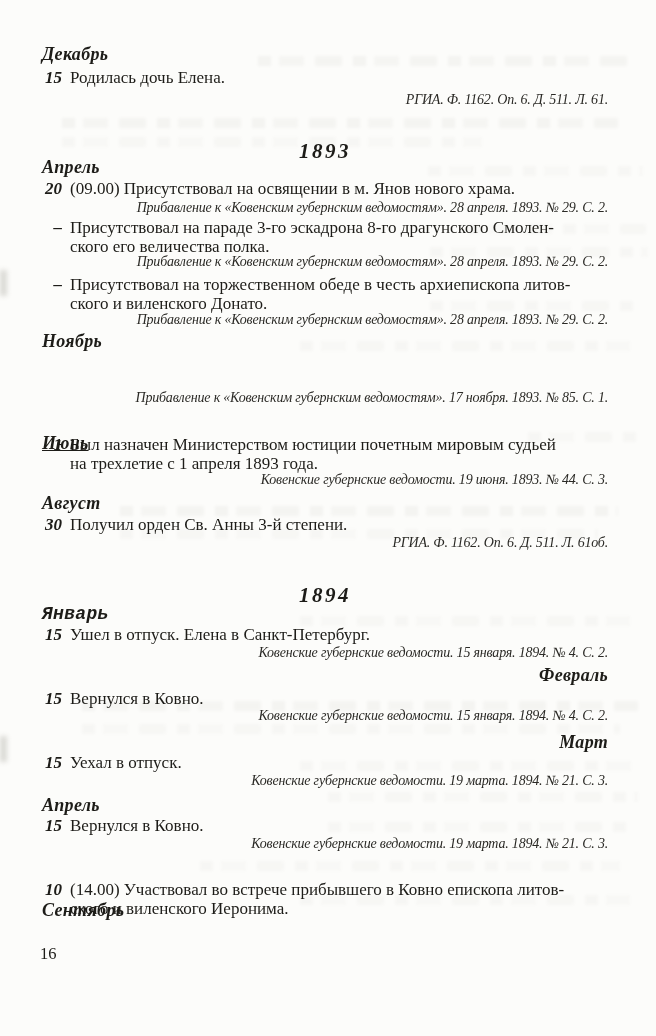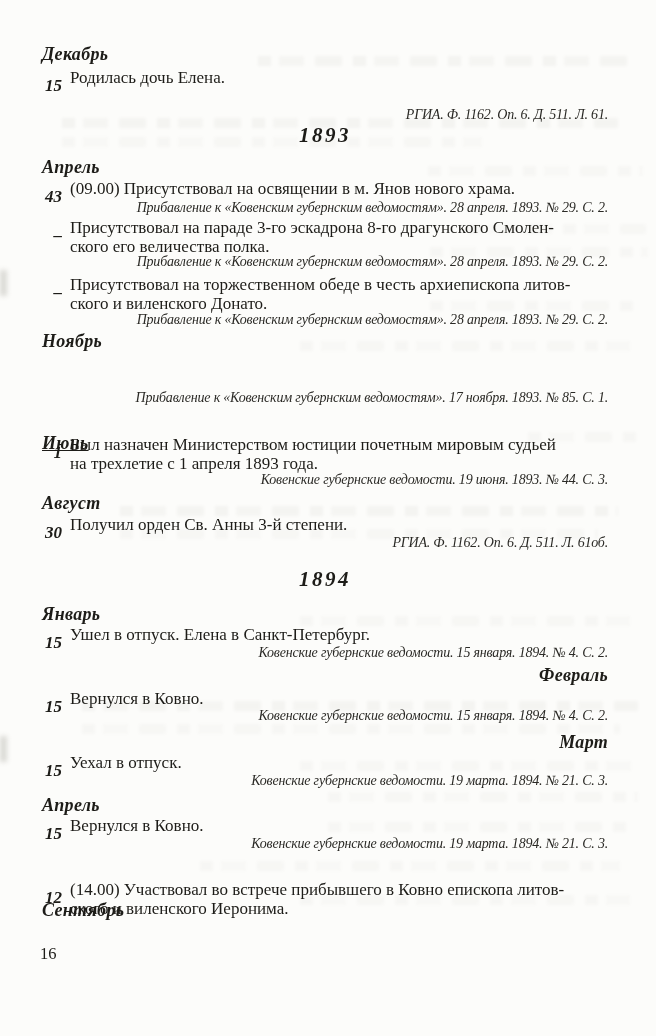--- a/index.html
+++ b/index.html
@@ -36,30 +36,31 @@
     font-size: 18px; line-height: 20px;
     font-weight: bold; font-style: italic;
     letter-spacing: .3px;
   }
   .yr {         
     position: absolute; left: 42px; width: 566px;
     text-align: center;
     font-size: 21px; line-height: 24px;
     font-weight: bold; font-style: italic;
     letter-spacing: 2.5px;
+    margin-top: 16px;
   }
   .entry {
     position: absolute; left: 42px; width: 566px;
     display: flex; align-items: flex-start;
   }
   .d {          
     flex: 0 0 20px; width: 20px; margin-right: 8px;
     text-align: right;
     font-size: 17px; line-height: 19px;
-    font-weight: bold; font-style: italic; margin-top: 8px;
+    font-weight: bold; font-style: italic;
   }
   .t {          
     flex: 1 1 auto;
     font-size: 17px; line-height: 19px;
     white-space: pre-line;
   }
   .cite {       
     position: absolute; left: 42px; width: 566px;
     text-align: right;
     font-size: 14px; line-height: 15px;
@@ -99,27 +100,27 @@
     <div class="b light" style="top:895px; left:300px; width:330px;"></div>
     <div class="smudge" style="top:270px;"></div>
     <div class="smudge" style="top:736px;"></div>
   </div>
 
   <div class="h" style="top:44px;">Декабрь</div>
   <div class="entry" style="top:68px;">
     <span class="d">15</span>
     <span class="t">Родилась дочь Елена.</span>
   </div>
-  <div class="cite" style="top:92px;margin-top:15px;">РГИА. Ф. 1162. Оп. 6. Д. 511. Л. 61.</div>
+  <div class="cite" style="top:92px;">РГИА. Ф. 1162. Оп. 6. Д. 511. Л. 61.</div>
 
   <div class="yr" style="top:123px;">1893</div>
 
   <div class="h" style="top:157px;">Апрель</div>
   <div class="entry" style="top:179px;">
-    <span class="d">43</span>
+    <span class="d">20</span>
     <span class="t">(09.00) Присутствовал на освящении в м. Янов нового храма.</span>
   </div>
   <div class="cite" style="top:200px;">Прибавление к «Ковенским губернским ведомостям». 28 апреля. 1893. № 29. С. 2.</div>
 
   <div class="entry" style="top:218px;">
     <span class="d">–</span>
     <span class="t">Присутствовал на параде 3-го эскадрона 8-го драгунского Смолен-
 ского его величества полка.</span>
   </div>
   <div class="cite" style="top:254px;">Прибавление к «Ковенским губернским ведомостям». 28 апреля. 1893. № 29. С. 2.</div>
@@ -144,21 +145,21 @@
 
   <div class="h" style="top:493px;">Август</div>
   <div class="entry" style="top:515px;">
     <span class="d">30</span>
     <span class="t">Получил орден Св. Анны 3-й степени.</span>
   </div>
   <div class="cite" style="top:535px;">РГИА. Ф. 1162. Оп. 6. Д. 511. Л. 61об.</div>
 
   <div class="yr" style="top:567px;">1894</div>
 
-  <div class="h" style="top:604px;">Январь</div>
+  <div class="h" style="top:604px;font-family:Liberation Mono, monospace;">Январь</div>
   <div class="entry" style="top:625px;">
     <span class="d">15</span>
     <span class="t">Ушел в отпуск. Елена в Санкт-Петербург.</span>
   </div>
   <div class="cite" style="top:645px;">Ковенские губернские ведомости. 15 января. 1894. № 4. С. 2.</div>
 
   <div class="h" style="top:665px;text-align:right;">Февраль</div>
   <div class="entry" style="top:689px;">
     <span class="d">15</span>
     <span class="t">Вернулся в Ковно.</span>
@@ -174,20 +175,20 @@
 
   <div class="h" style="top:795px;">Апрель</div>
   <div class="entry" style="top:816px;">
     <span class="d">15</span>
     <span class="t">Вернулся в Ковно.</span>
   </div>
   <div class="cite" style="top:836px;">Ковенские губернские ведомости. 19 марта. 1894. № 21. С. 3.</div>
 
   <div class="h" style="top:856px;margin-top:44px;">Сентябрь</div>
   <div class="entry" style="top:880px;">
-    <span class="d">12</span>
+    <span class="d">10</span>
     <span class="t">(14.00) Участвовал во встрече прибывшего в Ковно епископа литов-
 ского и виленского Иеронима.</span>
   </div>
 
   <div class="pn" style="top:945px;">16</div>
 
 </div>
 
 </body></html>

